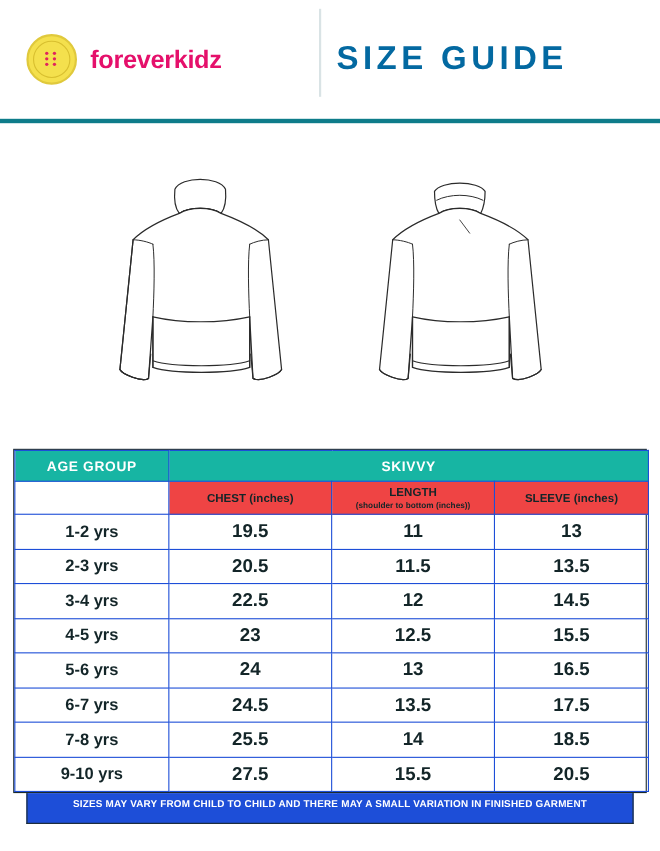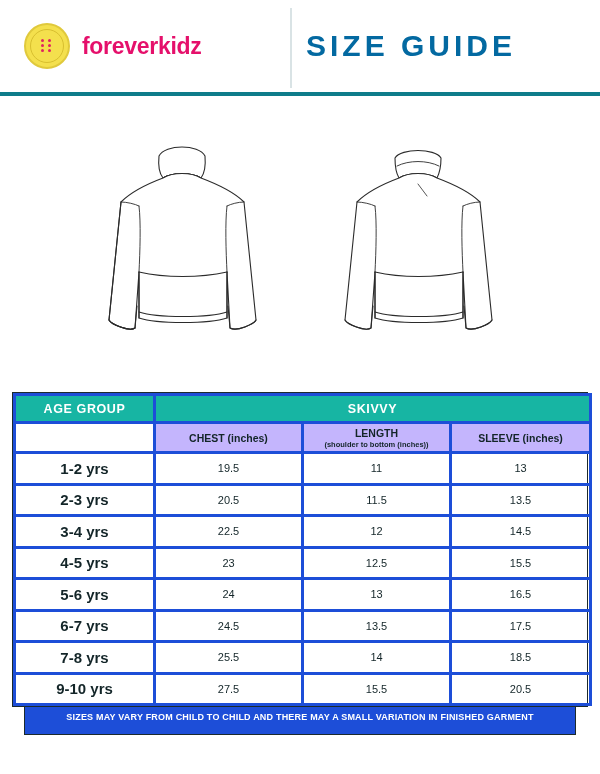--- a/index.html
+++ b/index.html
@@ -12,21 +12,21 @@
   .page {
     position: relative;
     width: 600px; height: 774px;
     background: #ffffff;
     overflow: hidden;
   }
 
   
   .header {
     position: relative;
-    height: 96px;
+    height: 112px;
     display: flex;
     align-items: center;
     padding: 0 0 0 24px;
     border-bottom: 4px solid #0e7c8a;
   }
   .brand {
     display: flex;
     align-items: center;
     gap: 12px;
     width: 282px;
@@ -102,50 +102,50 @@
   .table-wrap {
     margin: 0 12px;
     border: 1px solid #1b2a2c;
   }
   table {
     width: 100%;
     border-collapse: collapse;
     table-layout: fixed;
   }
   th, td {
-    border: 3px solid #1d4ed8;
+    border: 1px solid #1d4ed8;
     text-align: center;
     color: #132528;
   }
   .row-head th {
     background: #17b5a3;
     color: #ffffff;
     font-size: 12.5px;
     font-weight: bold;
     letter-spacing: 0.6px;
     height: 28px;
   }
   .row-head th.age { text-align: center; }
   .row-sub th {
     height: 30px;
     font-size: 10.5px;
     font-weight: bold;
-    background: #c4b5fd;
+    background: #ef4444;
   }
   .row-sub th .small {
     display: block;
     font-size: 7.5px;
     font-weight: bold;
     margin-top: 1px;
   }
   .row-sub th.blank { background: #ffffff; }
   tbody td {
     height: 31.5px;
-    font-size: 11px;
-    font-weight: normal;
+    font-size: 17px;
+    font-weight: bold;
   }
   tbody td.age {
     font-weight: bold;
     font-size: 15px;
   }
   .col-age { width: 140px; }
   .col-chest { width: 148px; }
   .col-length { width: 148px; }
   .col-sleeve { width: 140px; }
 

